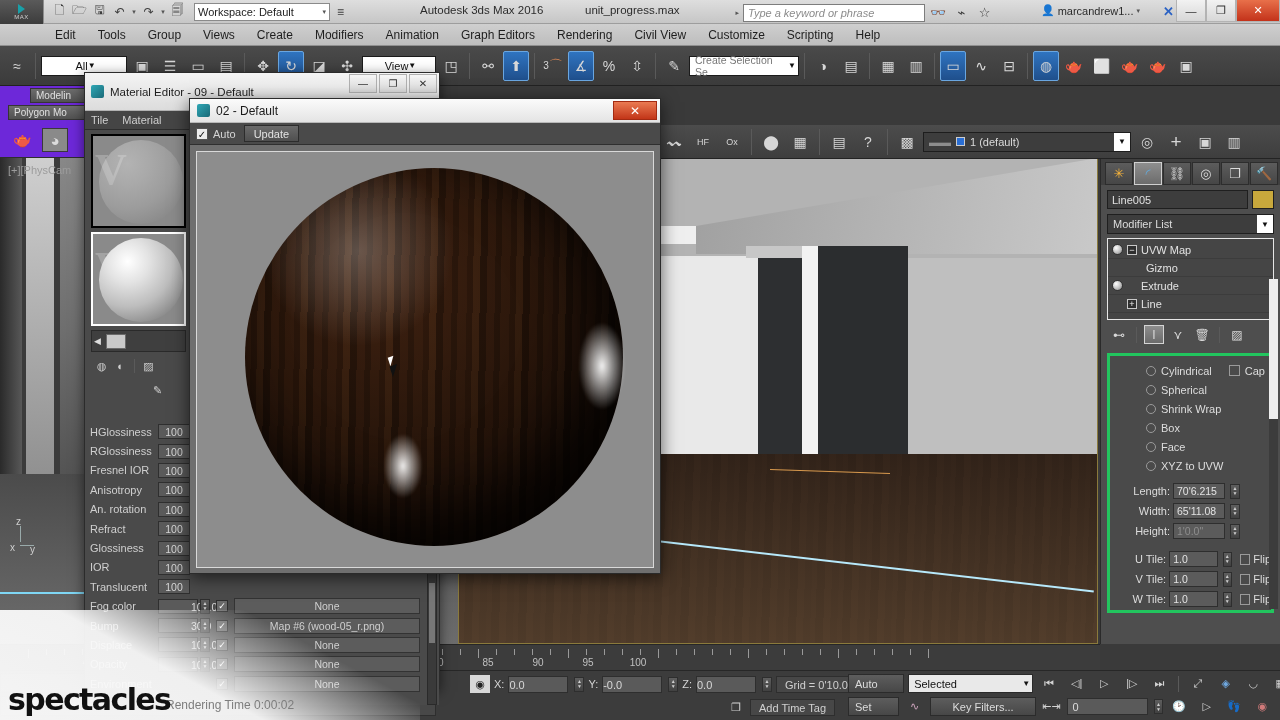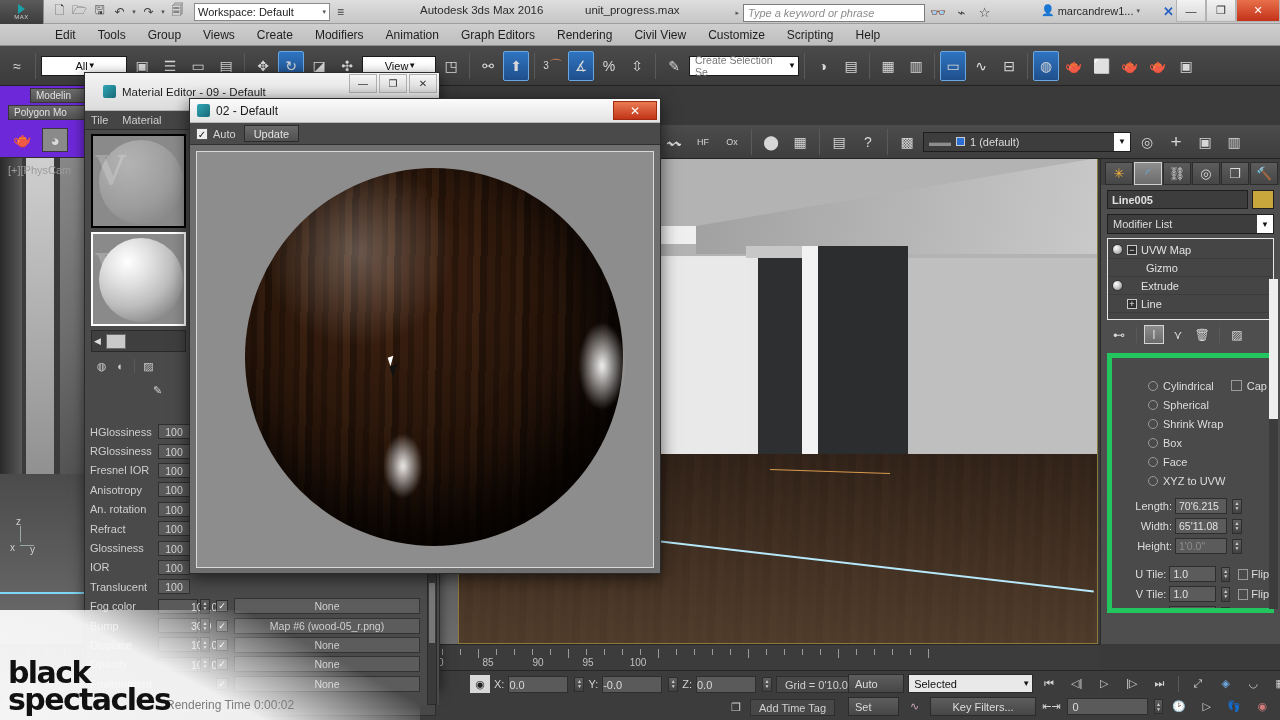--- a/index.html
+++ b/index.html
@@ -177,21 +177,21 @@
   .leftaxis { position: absolute; left: 14px; top: 370px; font-size: 10px; color: #a6a6a6; z-index: 5; }
 
   
   .matwin {
     position: absolute; left: 84px; top: 72px; width: 356px; height: 617px;
     background: #4a4a4a; border: 1px solid #2b2b2b; box-shadow: 0 3px 12px rgba(0,0,0,.55);
     z-index: 20;
   }
   .matwin-title {
     height: 38px; background: linear-gradient(#f4f4f4,#dcdcdc);
-    display: flex; align-items: center; padding-left: 18px; color: #1d1d1d; font-size: 11.5px;
+    display: flex; align-items: center; padding-left: 6px; color: #1d1d1d; font-size: 11.5px;
     border-bottom: 1px solid #b2b2b2; position: relative;
   }
   .micon {
     width: 13px; height: 13px; margin-right: 6px;
     background: linear-gradient(135deg,#2fa7b5,#1a6a78); border-radius: 2px;
   }
   .matwin-btns { position: absolute; right: 2px; top: 1px; display: flex; gap: 2px; }
   .mwb {
     width: 28px; height: 19px; background: linear-gradient(#f6f6f6,#d8d8d8);
     border: 1px solid #b0b0b0; display: flex; align-items: center; justify-content: center;
@@ -323,21 +323,21 @@
   
   .cmdpanel {
     position: absolute; left: 1100px; top: 159px; width: 180px; height: 485px;
     background: #4e4e4e; border-left: 1px solid #2a2a2a;
   }
   .cp-tabs { display: flex; height: 26px; padding: 3px 2px 0 4px; gap: 1px; background: #3f3f3f; }
   .cp-tab { width: 32px; height: 23px; background: linear-gradient(#5c5c5c,#464646);
     border: 1px solid #2d2d2d; display: flex; align-items: center; justify-content: center;
     font-size: 13px; color: #dcdcdc; }
   .cp-tab.on { background: linear-gradient(#8e8e8e,#6c6c6c); border-color: #d0d0d0; }
-  .cp-namerow { display: flex; padding: 5px 6px 3px 6px; gap: 4px; font-weight: bold; }
+  .cp-namerow { display: flex; padding: 5px 6px 3px 6px; gap: 4px; }
   .cp-name { flex: 1; height: 19px; background: #3d3d3d; border: 1px solid #1f1f1f;
     font-size: 11px; color: #e0e0e0; padding-left: 4px; line-height: 18px; }
   .cp-swatch { width: 22px; height: 19px; background: #c8a83c; border: 1px solid #1f1f1f; }
   .cp-modlist {
     margin: 2px 6px 0 6px; height: 20px; background: #3d3d3d; border: 1px solid #1f1f1f;
     display: flex; align-items: center; justify-content: space-between; padding-left: 5px;
     font-size: 11px; color: #dcdcdc;
   }
   .cp-modlist .arrowbx { width: 16px; height: 18px; background: #fff; color: #111;
     display: flex; align-items: center; justify-content: center; font-size: 8px; }
@@ -349,22 +349,22 @@
     color: #e2e2e2; padding-left: 4px; gap: 4px; border-bottom: 1px solid #3c3c3c; }
   .bulb { width: 11px; height: 11px; border-radius: 50%;
     background: radial-gradient(circle at 35% 32%, #fff, #c0c0c0 55%, #7d7d7d); border: 1px solid #333; }
   .pmbox { width: 10px; height: 10px; background: #2f2f2f; border: 1px solid #c8c8c8;
     color: #eee; font-size: 9px; line-height: 8px; text-align: center; }
   .cp-stacktb { display: flex; align-items: center; gap: 4px; padding: 5px 8px; }
   .stb { width: 20px; height: 19px; display: flex; align-items: center; justify-content: center;
     font-size: 12px; color: #d8d8d8; }
   .stb.on { background: linear-gradient(#8d8d8d,#6b6b6b); border: 1px solid #d4d4d4; }
   .cp-rollout {
-    margin: 4px 6px 0 6px; background: #4a4a4a; border: 5px solid #22c55e;
-    height: 260px; padding: 18px 0 0 0; position: relative; overflow: hidden;
+    margin: 4px 6px 0 6px; background: #4a4a4a; border: 3px solid #22c55e;
+    height: 260px; padding: 5px 0 0 0; position: relative; overflow: hidden;
   }
   .radrow { display: flex; align-items: center; height: 19px; padding-left: 36px; font-size: 11px; color: #ddd; gap: 5px; }
   .radio { width: 10px; height: 10px; border-radius: 50%; border: 1px solid #9a9a9a; background: #4a4a4a; }
   .cbx { width: 11px; height: 11px; border: 1px solid #9a9a9a; background: #4a4a4a; }
   .numrow { display: flex; align-items: center; height: 20px; font-size: 11px; color: #ddd; gap: 3px; padding-left: 10px; }
   .numrow .lbl { width: 50px; text-align: right; }
   .numfield { width: 52px; height: 16px; background: #5b5b5b; border: 1px solid #2e2e2e;
     color: #e2e2e2; font-size: 10.5px; padding-left: 3px; line-height: 15px; overflow: hidden; white-space: nowrap; }
   .numfield.dim { color: #8d8d8d; }
   .cpscroll { position: absolute; right: 2px; top: 120px; width: 9px; height: 330px; background: #3c3c3c; }
@@ -1020,17 +1020,16 @@
       <span class="pbtn">👣</span>
       <span class="pbtn" style="color:#d07a7a">◉</span>
       <span class="pbtn">⬓</span>
     </div>
   </div>
 
   <div class="wmfade"></div>
   <div class="wellbl">Welcome  to  Au</div>
   <div class="rendtime">Rendering Time  0:00:02</div>
   <div class="wm">
-    <span class="l1">black</span>
     <span class="l2">spectacles</span>
   </div>
 
 </div>
 
 </body></html>

